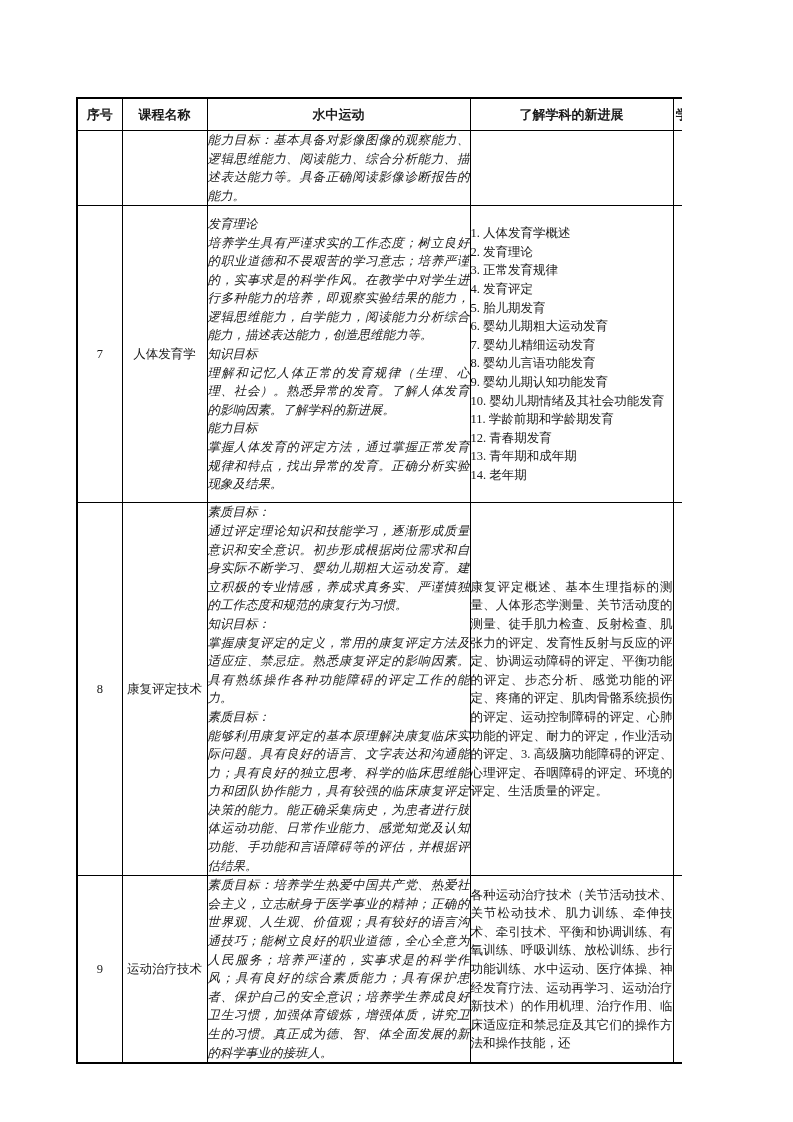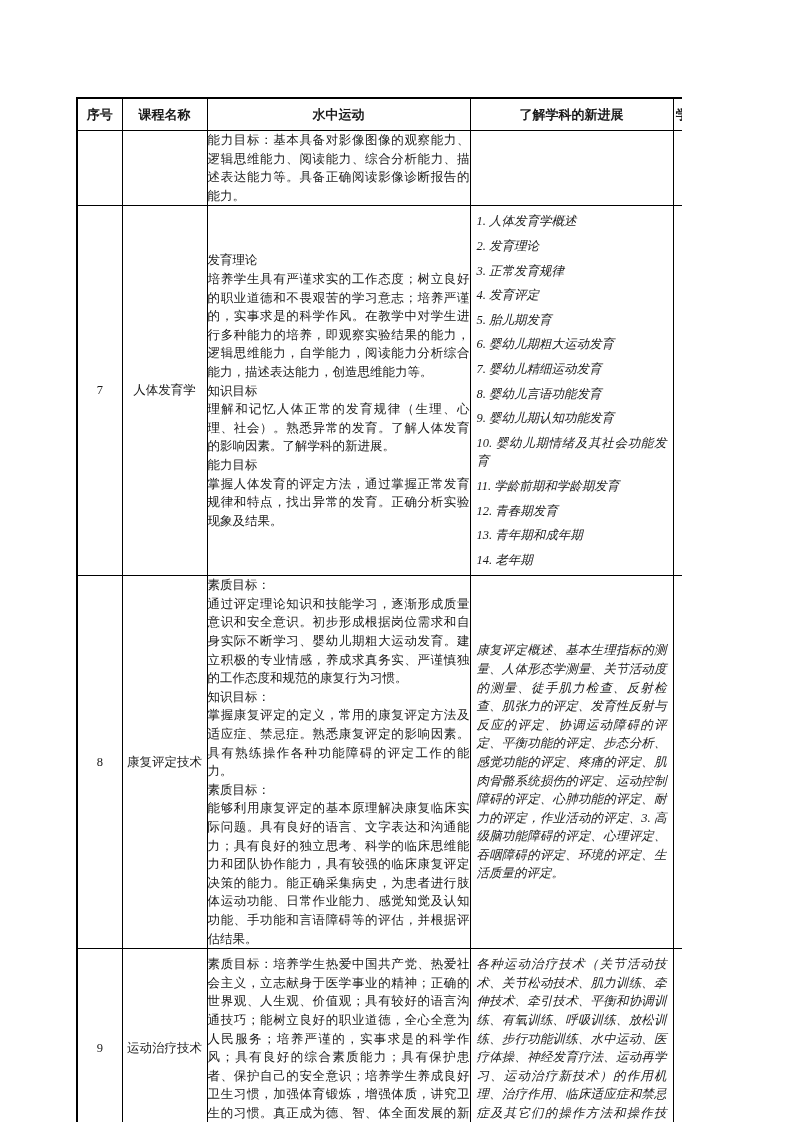--- a/index.html
+++ b/index.html
@@ -53,27 +53,27 @@
   td.text-cell {
     vertical-align: top;
     padding: 2px 6px 3px 7px;
   }
   td.text-cell .para {
     margin: 0;
     line-height: 18.6px;
     text-align: justify;
     text-justify: inter-ideograph;
     word-break: break-all;
+    font-style: italic;
   }
   td.text-cell .item {
-    margin: 6px;
+    margin: 0;
     line-height: 18.6px;
     text-align: justify;
     word-break: break-all;
-    font-style: italic;
   }
   tr.row-partial  { height: 60px; }
   tr.row-7        { height: 297px; }
   tr.row-8        { height: 365px; }
   tr.row-9        { height: 178px; }
 
   .page-number {
     position: absolute;
     left: 0;
     top: 1033px;

